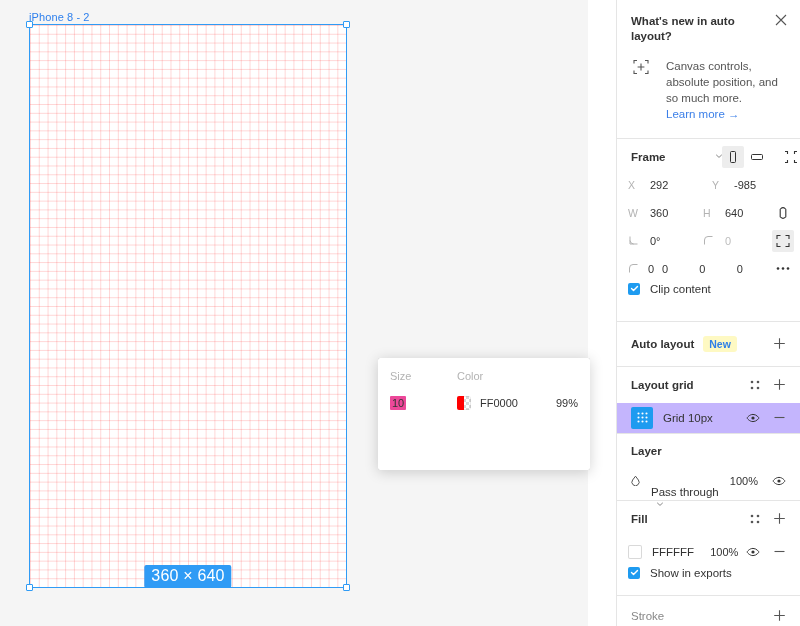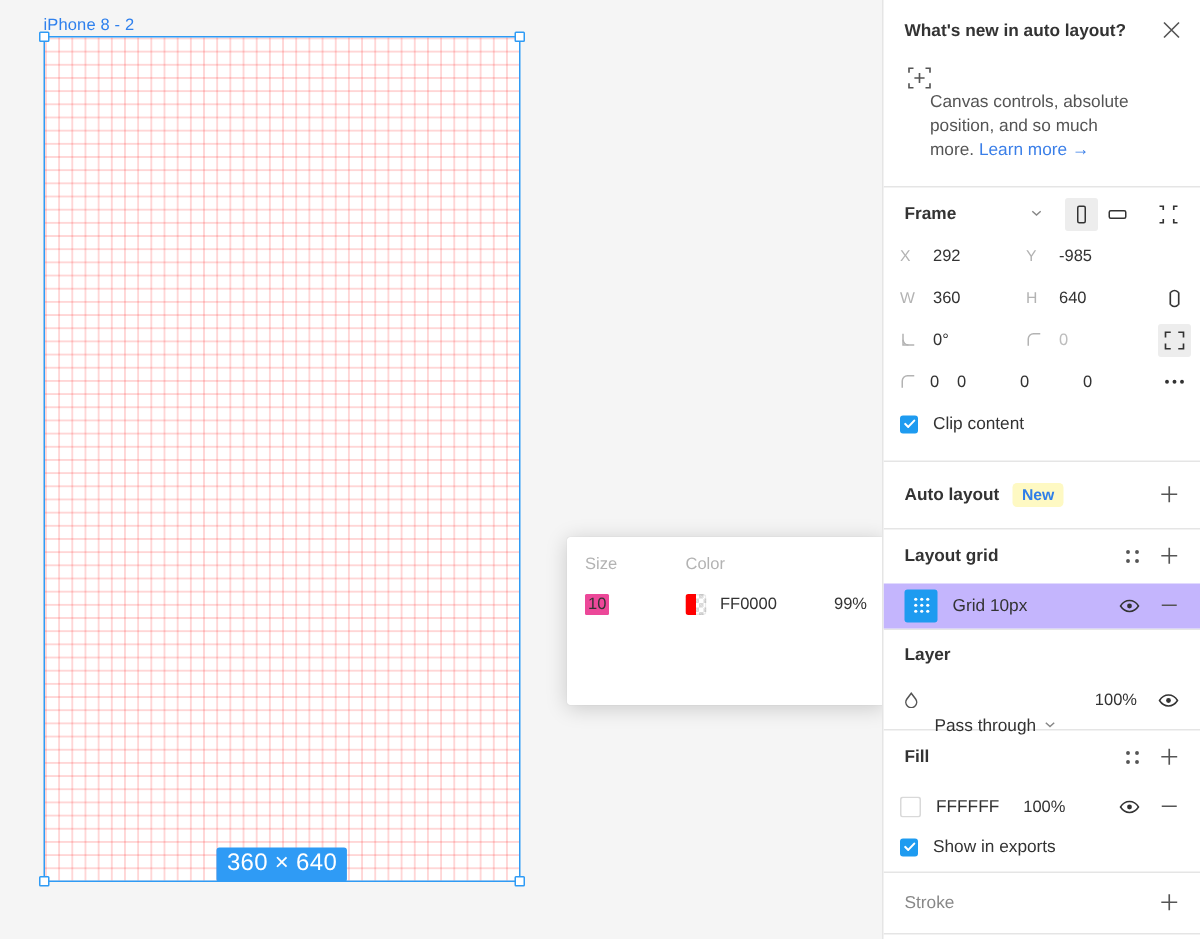--- a/index.html
+++ b/index.html
@@ -131,41 +131,41 @@
   #grid-swatch::after {
     content: ""; position: absolute; left: 0; top: 0;
     width: 50%; height: 100%; background: #FF0000;
   }
   #grid-color-hex { margin-left: 9px; color: #333; width: 76px; }
   #grid-color-opacity { color: #333; }
 
   
   #right-panel {
     position: absolute; right: 0; top: 0;
-    width: 212px; height: 626px;
+    width: 184px; height: 626px;
     background: #FFFFFF;
     border-left: 1px solid #E5E5E5;
     overflow: hidden;
   }
   .sect { border-bottom: 1px solid #E5E5E5; }
 
   
   #whats-new { padding: 14px 14px 16px 14px; position: relative; }
   #whats-new-title {
     font-size: 11.5px; font-weight: bold; color: #333;
     padding-right: 24px; line-height: 1.3;
   }
   #whats-new-close {
     position: absolute; right: 9px; top: 10px;
     width: 20px; height: 20px;
     display: flex; align-items: center; justify-content: center;
     cursor: pointer;
   }
   #whats-new-body {
-    display: flex; margin-top: 14px; flex-direction: column;
+    display: flex; margin-top: 14px;
   }
   #whats-new-icon {
     width: 16px; height: 16px; flex: 0 0 16px;
     margin-top: 1px; margin-left: 2px;
   }
   #whats-new-text {
     margin-left: 17px; font-size: 11.5px; line-height: 16px;
     color: #555; max-width: 140px;
   }
   #whats-new-link {
@@ -207,21 +207,21 @@
     color: #B3B3B3; font-size: 10.5px;
     display: flex; align-items: center;
   }
   .field .f-val { margin-left: 6px; font-size: 11px; color: #333; }
   .field .f-val.muted { color: #BDBDBD; }
   .field.small { width: 42px; }
   .field.small .f-val { margin-left: 4px; }
   .row-trailing { margin-left: auto; display:flex; align-items:center; }
 
   .check-row {
-    display: flex; align-items: center;
+    display: flex; align-items: flex-start;
     height: 28px; padding-left: 11px;
   }
   .checkbox {
     width: 12px; height: 12px;
     border-radius: 2px;
     background: #1E9BF0;
     display: flex; align-items: center; justify-content: center;
     flex: 0 0 12px;
     cursor: pointer;
   }

